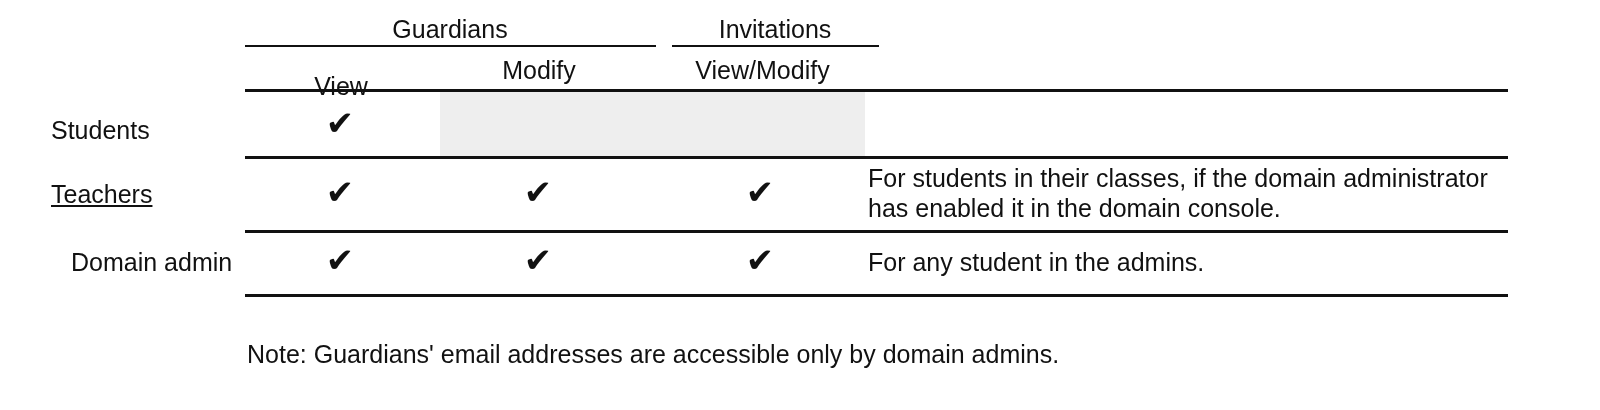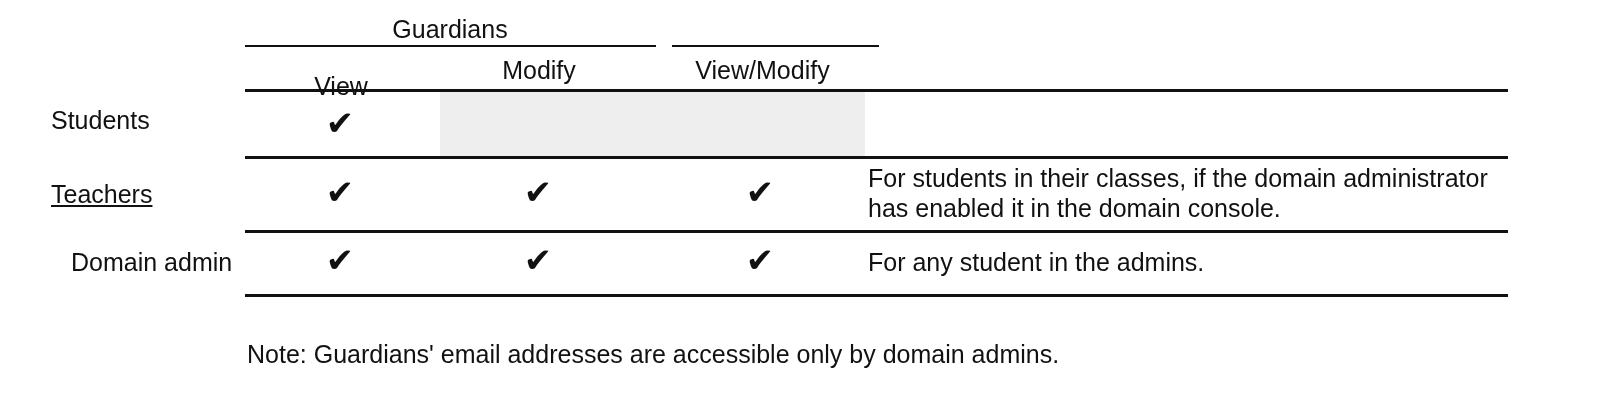--- a/index.html
+++ b/index.html
@@ -82,40 +82,41 @@
 </style>
 </head>
 <body>
 
 <div class="sheet">
 
   <div class="txt group-label" style="left:245px; top:15px; width:410px;">Guardians</div>
 
   <div class="rule thin" style="left:245px; top:45px; width:411px;"></div>
 
+  <div class="txt group-label" style="left:672px; top:15px; width:206px;">Invitations</div>
 
   <div class="rule thin" style="left:672px; top:45px; width:207px;"></div>
 
   <div class="txt sub-label" style="left:245px; top:56px; width:192px;margin-top:16px;">View</div>
 
   <div class="txt sub-label" style="left:447px; top:56px; width:184px;">Modify</div>
 
   <div class="txt sub-label" style="left:660px; top:56px; width:205px;">View/Modify</div>
 
   <div class="rule" style="left:245px; top:89px; width:1263px;"></div>
 
   <div class="rule" style="left:245px; top:156px; width:1263px;"></div>
 
   <div class="rule" style="left:245px; top:230px; width:1263px;"></div>
 
   <div class="rule" style="left:245px; top:294px; width:1263px;"></div>
 
   <div class="cellband" style="left:440px; top:92px; width:425px; height:64px;"></div>
 
-  <div class="txt row-label" style="left:51px; top:106px;text-align:right;">Students</div>
+  <div class="txt row-label" style="left:51px; top:116px;text-align:right;">Students</div>
 
   <div class="check" style="left:300px; top:106px; width:80px;">✔</div>
 
 
   <div class="txt row-label" style="left:51px; top:180px;text-decoration:underline;">Teachers</div>
 
   <div class="check" style="left:300px; top:175px; width:80px;">✔</div>
 
   <div class="check" style="left:498px; top:175px; width:80px;">✔</div>
 

